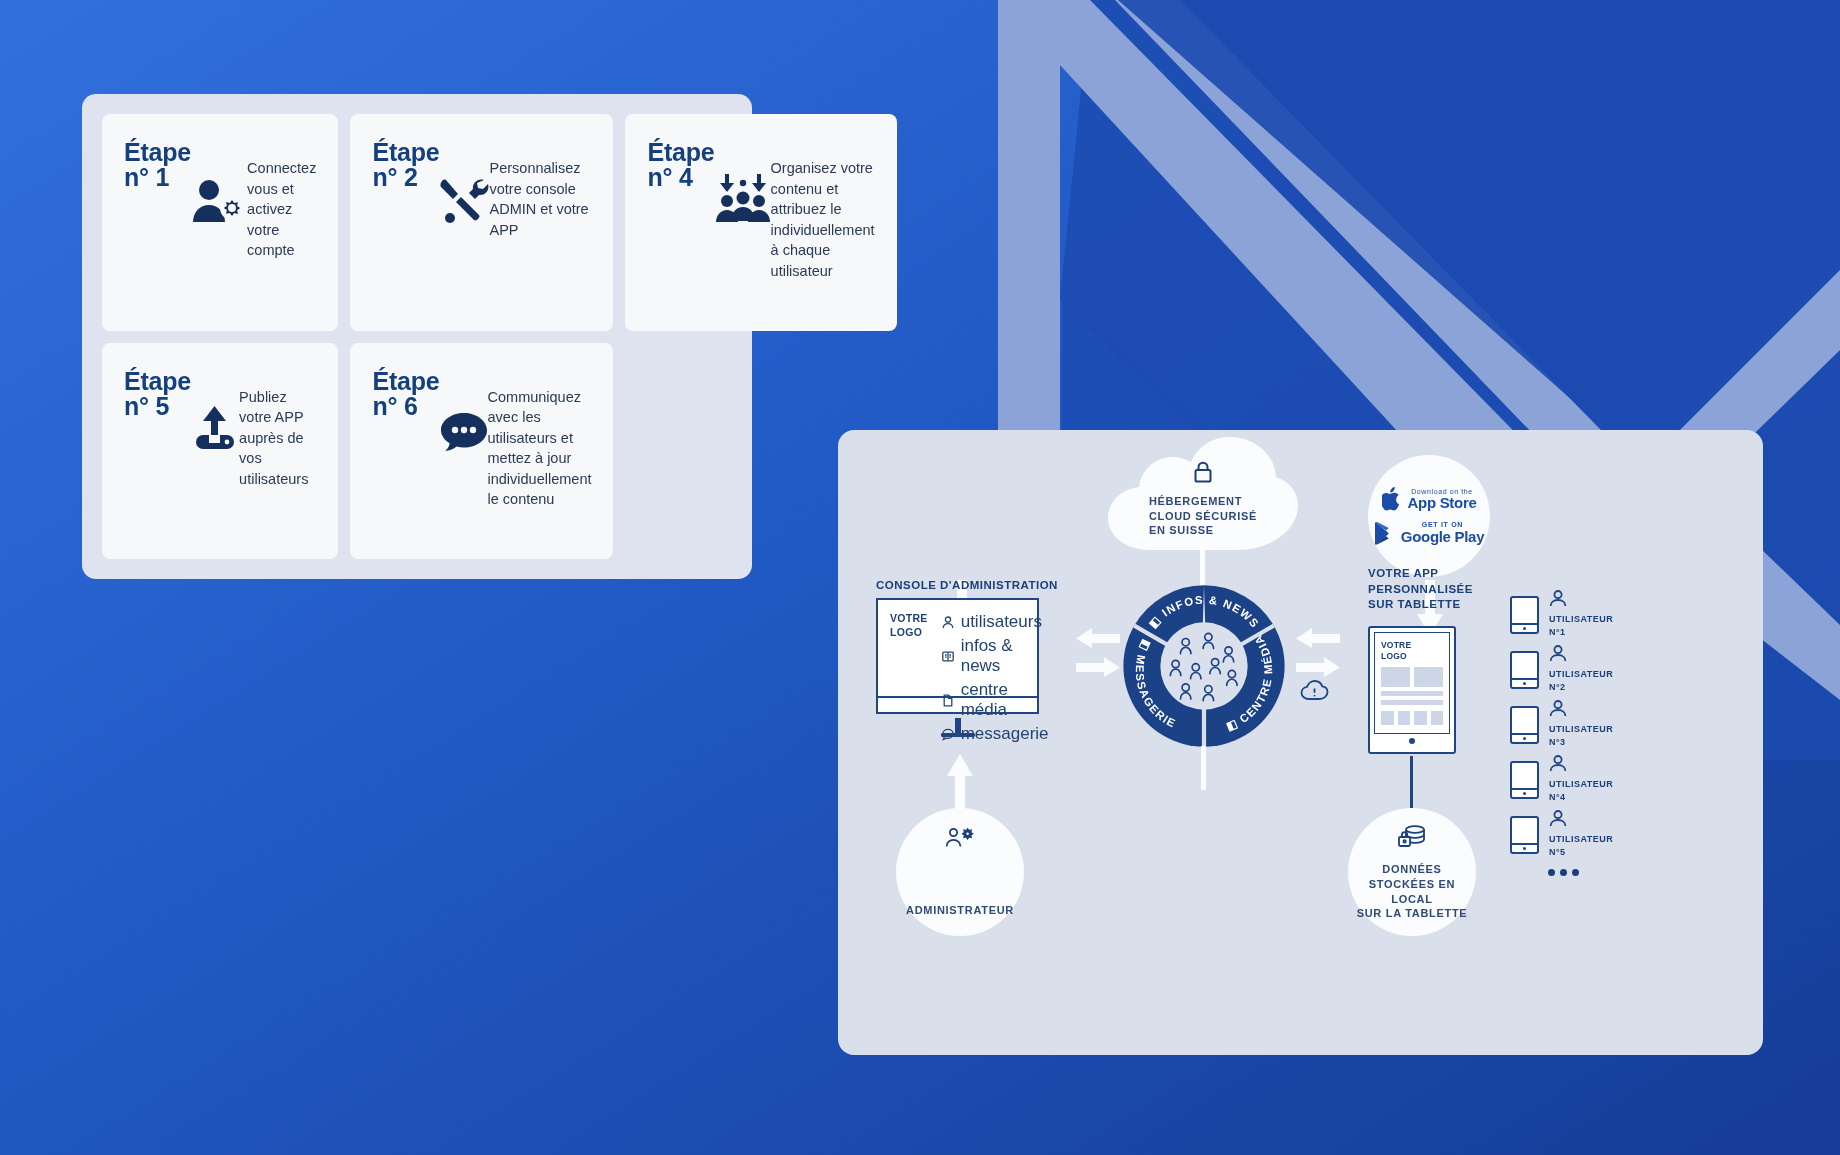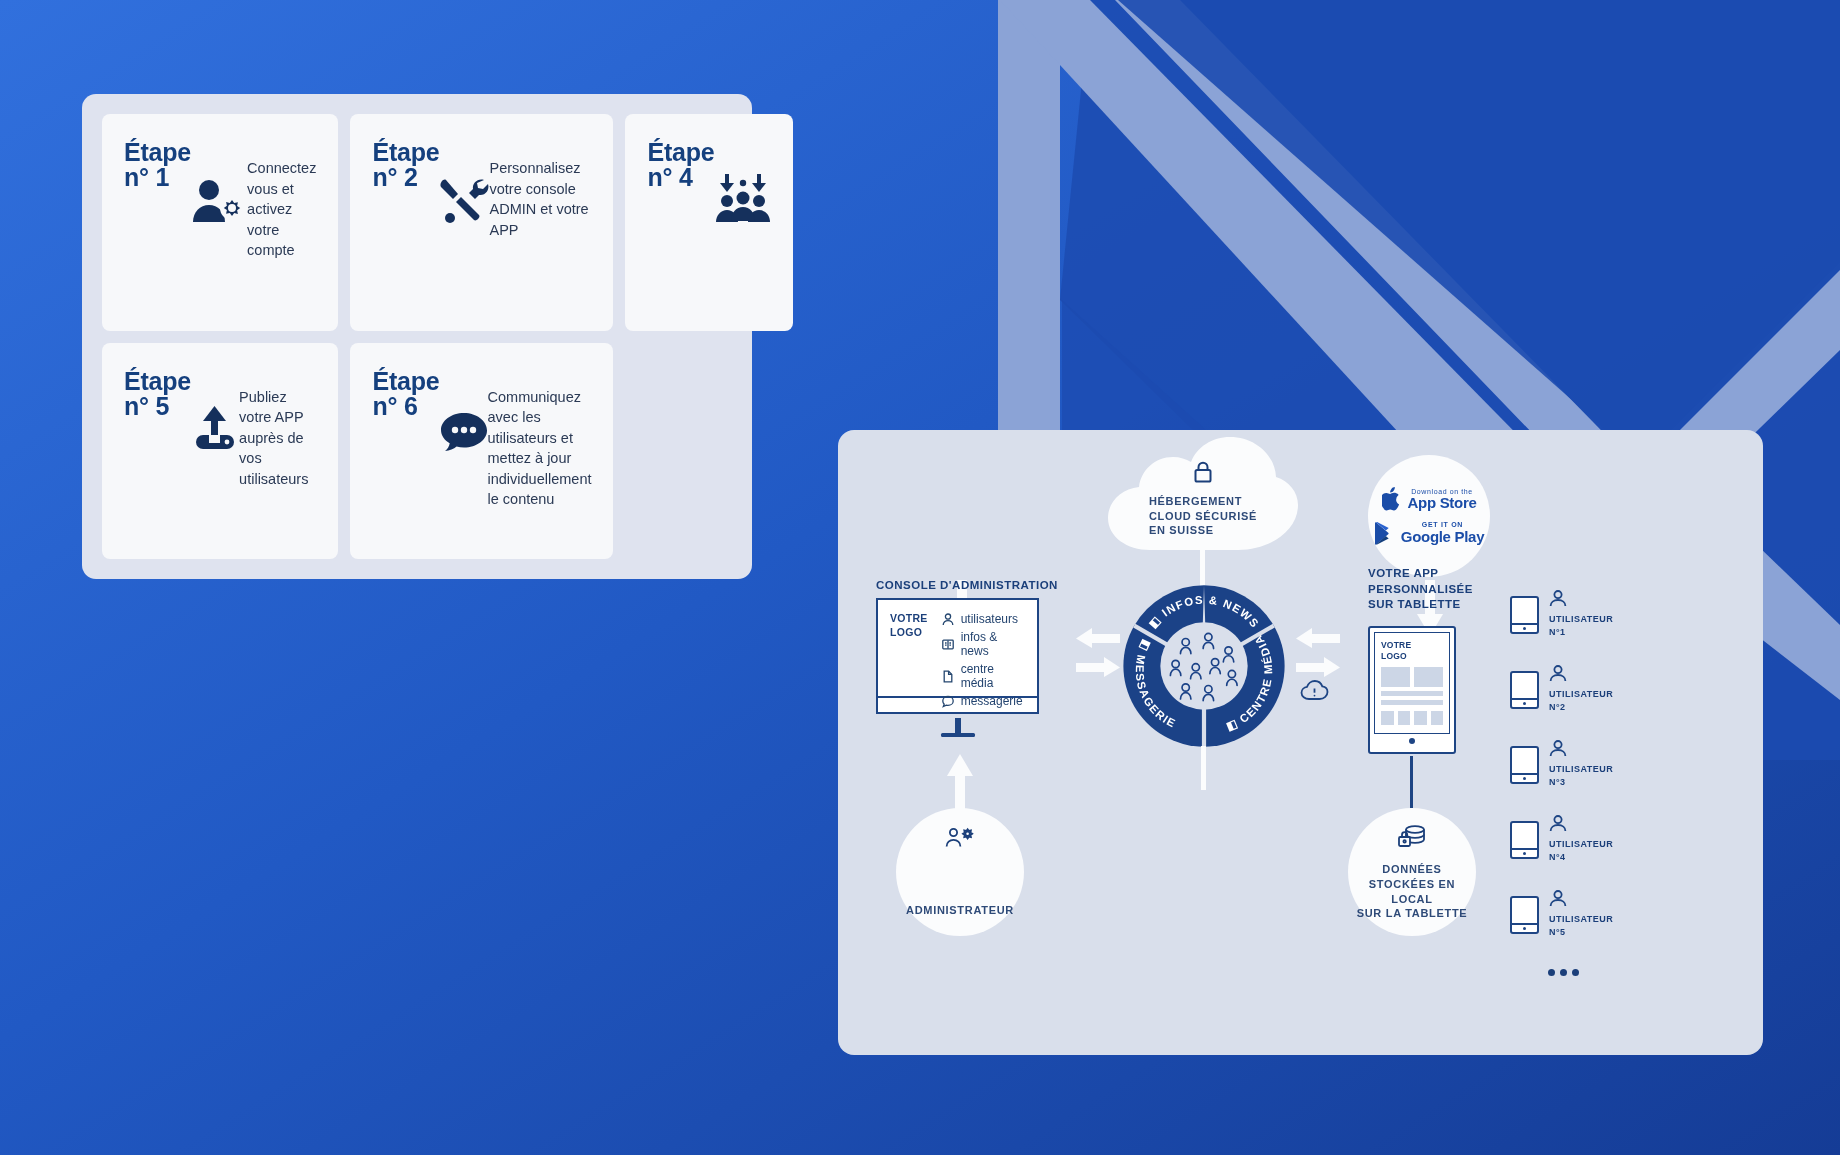--- a/index.html
+++ b/index.html
@@ -65,21 +65,21 @@
   }
 
   
   .console-box {
     width: 163px; height: 100px; border: 2px solid #1e4584;
     background: #ffffff; display: flex; padding: 12px 10px 0 12px;
   }
   .console-foot { width: 163px; height: 16px; border: 2px solid #1e4584; border-top: none; background:#fff; }
   .console-logo { font-size: 10.5px; font-weight: bold; color: #1b3f7a; line-height: 1.3; letter-spacing: .3px; }
   .console-menu { margin-left: 14px; display:flex; flex-direction:column; gap: 4px; }
-  .console-item { display:flex; align-items:center; gap:7px; font-size:12px; color:#24446f; }
+  .console-item { display:flex; align-items:center; gap:7px; font-size:17px; color:#24446f; }
   .console-item svg { stroke:#24466f; fill:none; flex: 0 0 12px; }
 
   
   .tablet-frame {
     width: 88px; height: 128px; border: 2px solid #1e4584;
     background: #fff; border-radius: 3px; padding: 4px;
     display: flex; flex-direction: column;
   }
   .tablet-screen { flex:1; border:1px solid #1e4584; padding: 7px 6px; }
   .tablet-logo { font-size: 8.5px; font-weight: bold; color:#1b3f7a; line-height:1.25; letter-spacing:.2px; }
@@ -174,20 +174,21 @@
           <polygon points="37,9 51,9 44,18"></polygon>
           <circle cx="28" cy="9" r="3.2"></circle>
           <circle cx="12" cy="27" r="6"></circle>
           <circle cx="44" cy="27" r="6"></circle>
           <circle cx="28" cy="24" r="6.5"></circle>
           <path d="M1 48c0-7 5-12 11-12s11 5 11 12z"></path>
           <path d="M33 48c0-7 5-12 11-12s11 5 11 12z"></path>
           <path d="M16 47c0-8 5-14 12-14s12 6 12 14z"></path>
         </svg>
     </div>
+    <div class="step-desc">Organisez votre contenu et attribuez le individuellement à chaque utilisateur</div>
   </div>
 
   <div class="step-card">
     <div class="step-title">Étape n° 5</div>
     <div class="step-icon">
       <svg width="48" height="48" viewBox="0 0 48 48">
           <rect x="20" y="8" width="7" height="22"></rect>
           <polygon points="12,16 35,16 23.5,1"></polygon>
           <rect x="5" y="30" width="38" height="14" rx="7"></rect>
           <circle cx="36" cy="37" r="2.4" fill="#f7f8fa"></circle>
@@ -469,21 +470,21 @@
         <circle cx="7.6" cy="18.4" r="1.2"></circle>
       </svg>
     </div>
     <div class="node-label">
       <span>DONNÉES</span><br>
       <span>STOCKÉES EN LOCAL</span><br>
       <span>SUR LA TABLETTE</span>
     </div>
   </div>
 
-  <div class="dg" style="left:672px; top:160px; display:flex; flex-direction:column; gap:26px;">
+  <div class="dg" style="left:672px; top:160px; display:flex; flex-direction:column; gap:6px;">
     <div class="user-row">
       <div class="mini-tablet">
           <div class="mini-screen"></div>
           <div class="mini-foot">
             <div class="mini-dot"></div>
           </div>
         </div>
       <div style="display:flex; flex-direction:column; align-items:flex-start;">
         <span class="user-person"><svg width="18" height="17" viewBox="0 0 18 17" stroke-width="1.8">
               <circle cx="9" cy="4.6" r="3.6"></circle>

